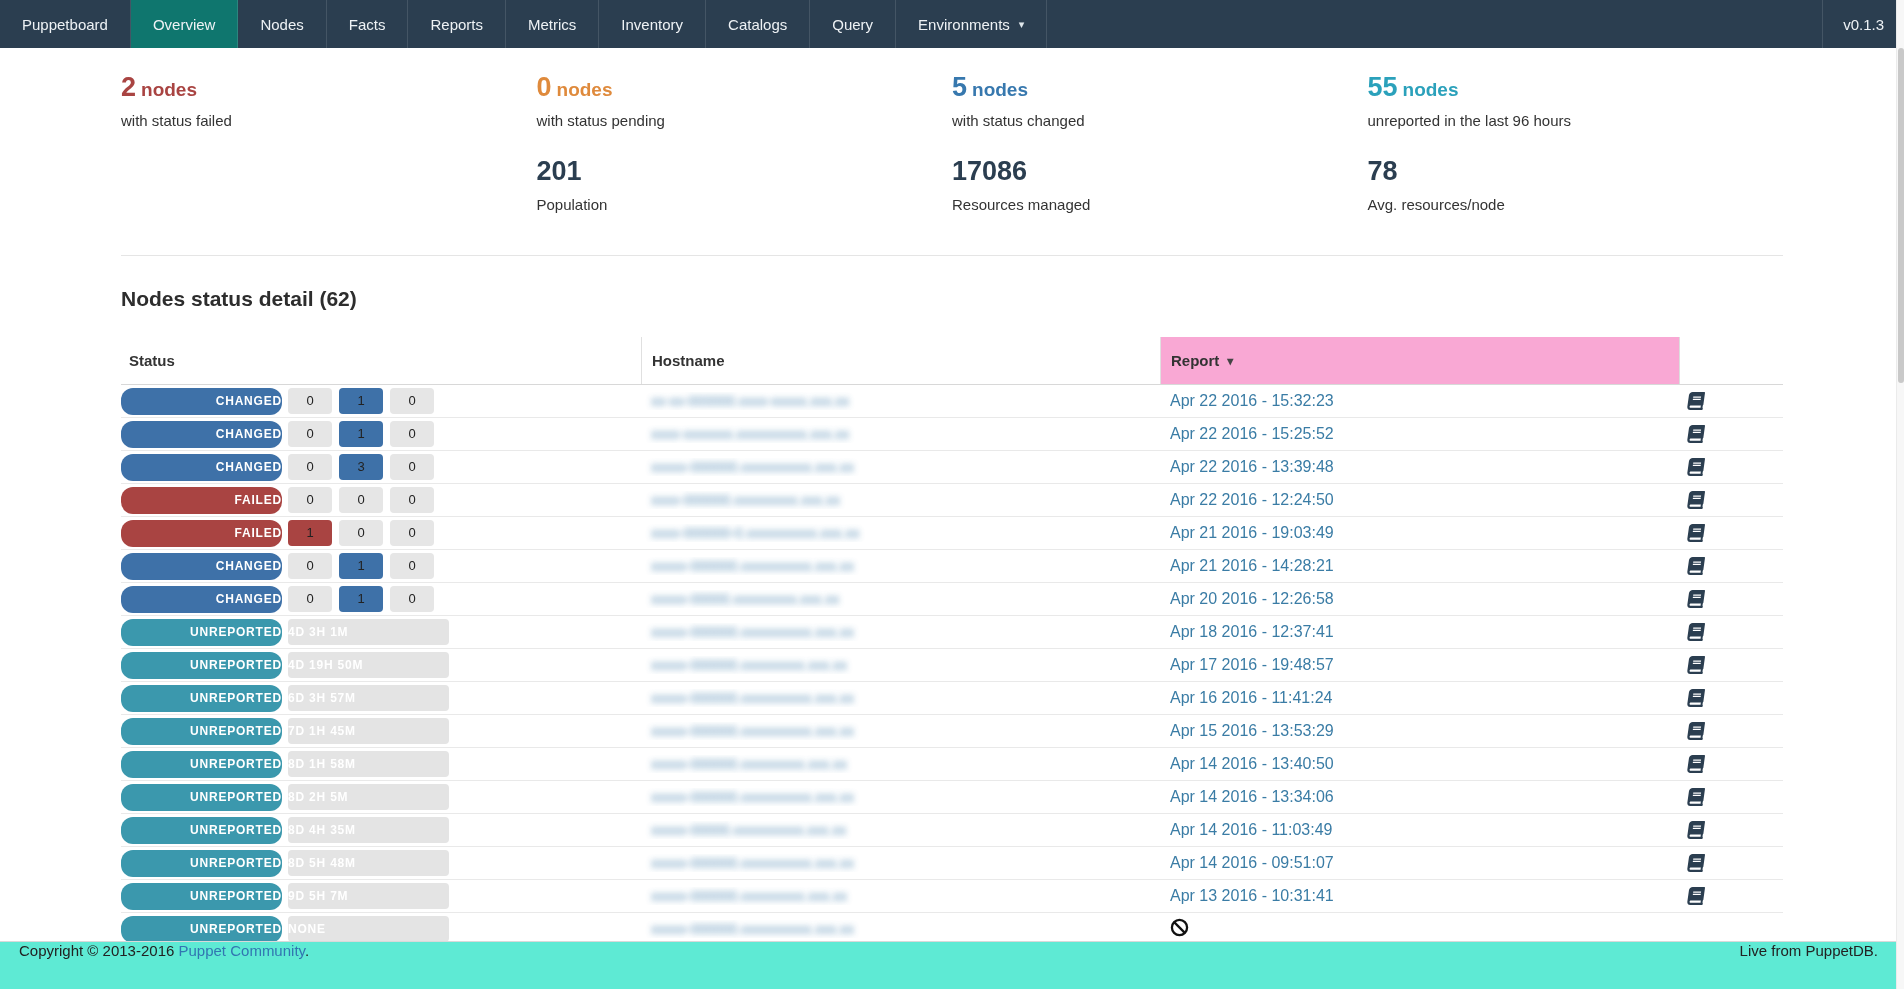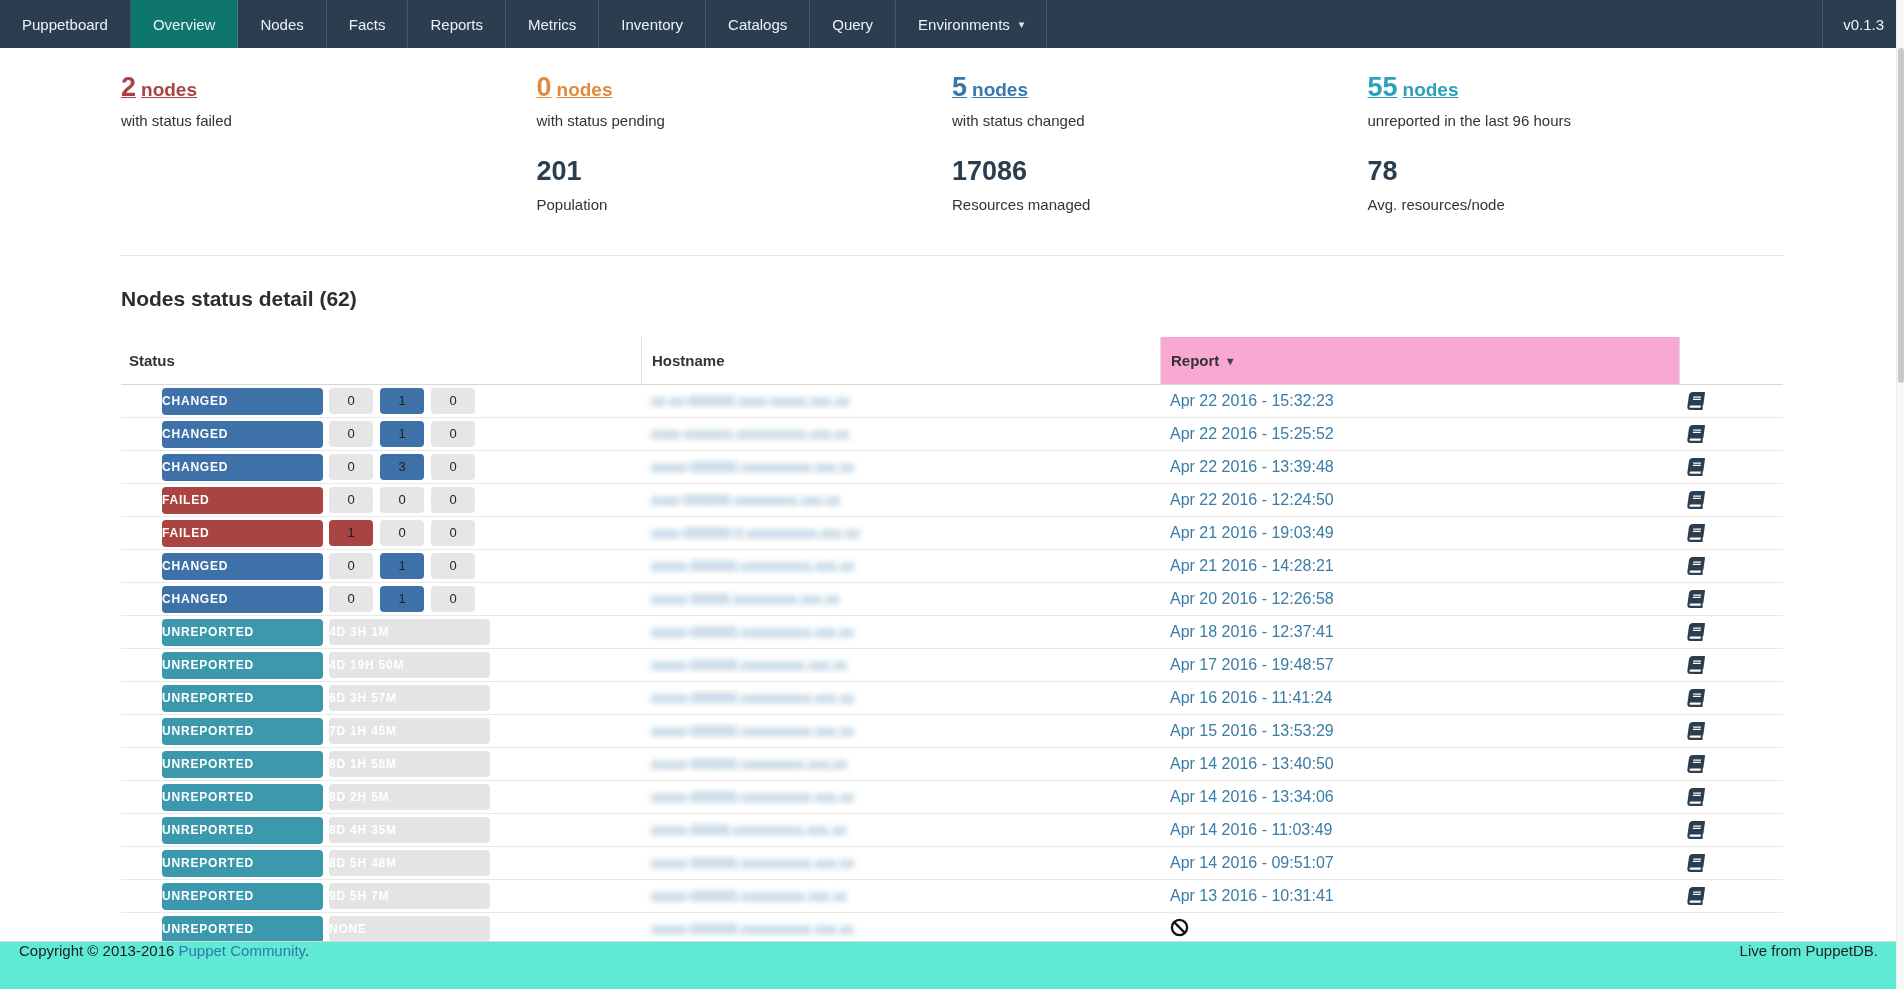--- a/index.html
+++ b/index.html
@@ -14,21 +14,21 @@
         border-right:1px solid rgba(255,255,255,.12); white-space:nowrap; }
   .nav-item.active { background:#0f766e; }
   .nav-caret { margin-left:9px; font-size:11px; line-height:1; color:#dfe6ea; }
   .nav-version { margin-left:auto; display:flex; align-items:center; padding:0 20px;
         color:#eef2f5; font-size:15px; border-left:1px solid rgba(255,255,255,.12); }
 
   
   .main { padding:0 121px; height:895px; overflow:hidden; }
 
   .stats { display:grid; grid-template-columns:repeat(4,1fr); padding-top:24px; }
-  .stat-top { display:inline-block; cursor:pointer;text-decoration:underline; }
+  .stat-top { display:inline-block; cursor:pointer; }
   .stat-val { font-size:27px; font-weight:bold; }
   .stat-unit { font-size:19px; font-weight:bold; margin-left:5px; }
   .stat-label { font-size:15px; margin-top:9px; color:#333; }
   .metric { margin-top:27px; }
   .metric-val { font-size:27px; font-weight:bold; color:#2b3e50; }
   .metric-label { font-size:15px; margin-top:9px; color:#333; }
   .c-failed { color:#a94442; } .c-pending { color:#df8a3c; }
   .c-changed { color:#3778ae; } .c-unreported { color:#2ba1bb; }
 
   hr.sep { border:none; border-top:1px solid #e5e5e5; margin-top:42px; }
@@ -40,22 +40,22 @@
   .th { display:flex; align-items:center; font-size:15px; font-weight:bold;
         color:#333; padding:0 10px; cursor:pointer; }
   .th-status { width:520px; padding-left:8px; }
   .th-host   { width:519px; border-left:1px solid #e0e0e0; }
   .th-report { width:520px; border-left:1px solid #e0e0e0; border-right:1px solid #ddd;
                background:#f9a8d4; }
   .th-caret { margin-left:8px; font-size:12px; color:#444; }
 
   .trow { display:flex; align-items:center; height:33px; border-bottom:1px solid #e9e9e9; }
   .cell-status { width:520px; display:flex; align-items:center; }
-  .badge { width:161px; height:27px; line-height:27px; text-align:left; color:#fff;
-           font-weight:bold; font-size:12px; letter-spacing:.8px; border-radius:4px;margin-left:41px; }
+  .badge { width:161px; height:27px; line-height:27px; text-align:right; color:#fff;
+           font-weight:bold; font-size:12px; letter-spacing:.8px; border-radius:12px; }
   .b-changed { background:#3e71a8; } .b-failed { background:#a94442; }
   .b-unreported { background:#3b98ad; }
   .counts { display:flex; gap:7px; margin-left:6px; }
   .count { width:44px; height:26px; line-height:26px; text-align:center; border-radius:4px;
            font-size:13px; color:#222; background:#e6e6e6; }
   .count.k-changed { background:#3e71a8; }
   .count.k-failed  { background:#a94442; }
   .duration { width:161px; height:26px; line-height:26px; text-align:left; border-radius:4px;
               background:#e4e4e4; color:#fff; font-weight:bold; font-size:12px;
               letter-spacing:.8px; margin-left:6px; }

